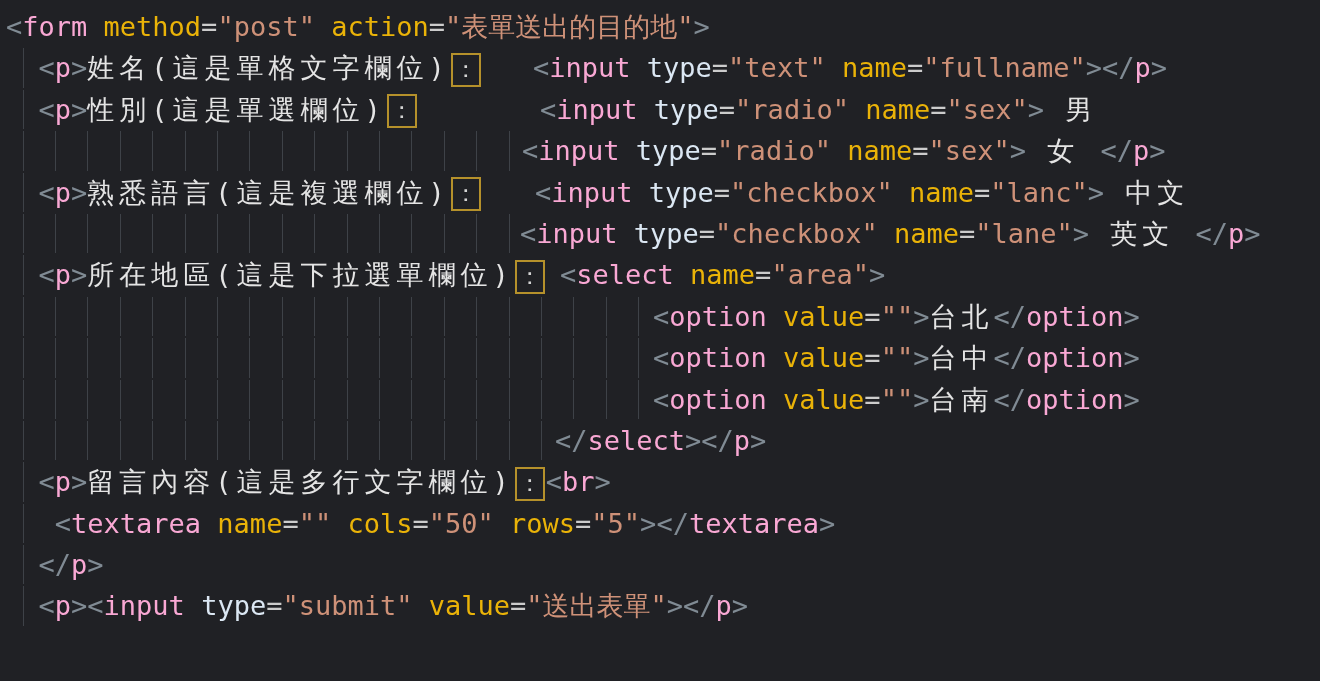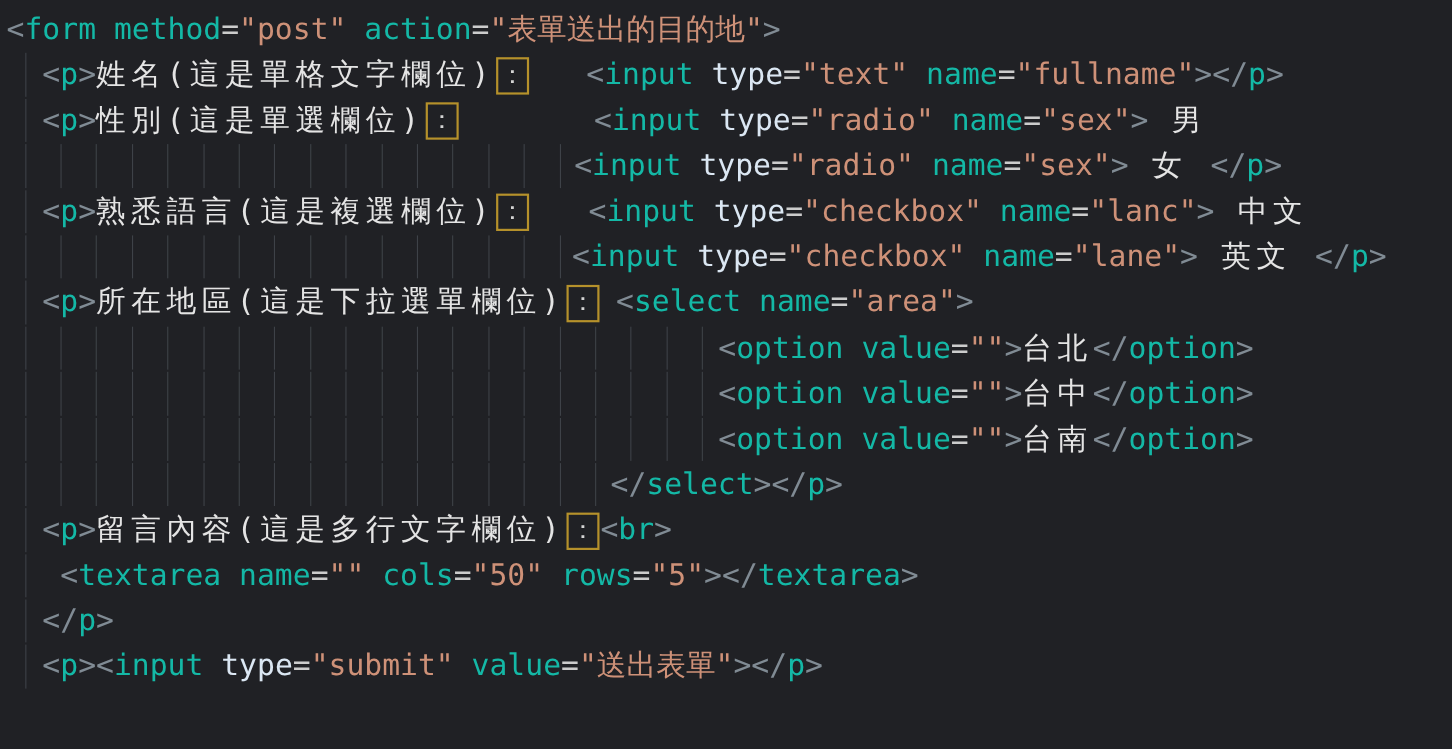--- a/index.html
+++ b/index.html
@@ -19,22 +19,22 @@
     line-height:41.4px;
     white-space:pre;
   }
   .guide{
     position:absolute;top:1px;bottom:1px;width:1px;
     background:#3e4248;
   }
   .seg-flow{position:relative;}
   .seg-abs{position:absolute;top:0;}
   .tk-punct{color:#808b94;}
-  .tk-tag{color:#14b8a6;margin-top:37px;}
-  .tk-attr{color:#14b8a6;}
+  .tk-tag{color:#f9a8d4;margin-top:37px;}
+  .tk-attr{color:#eab308;}
   .tk-attrtype{color:#dbe7f3;}
   .tk-eq{color:#cccccc;}
   .tk-str{color:#ce9178;}
   .tk-plain{color:#dcdcdc;}
   .tk-cjk{color:#e4e4e4;letter-spacing:5px;}
   .tk-colon{
     display:inline-block;
     box-sizing:border-box;
     width:30px;height:34px;
     border:2px solid #b5912b;

